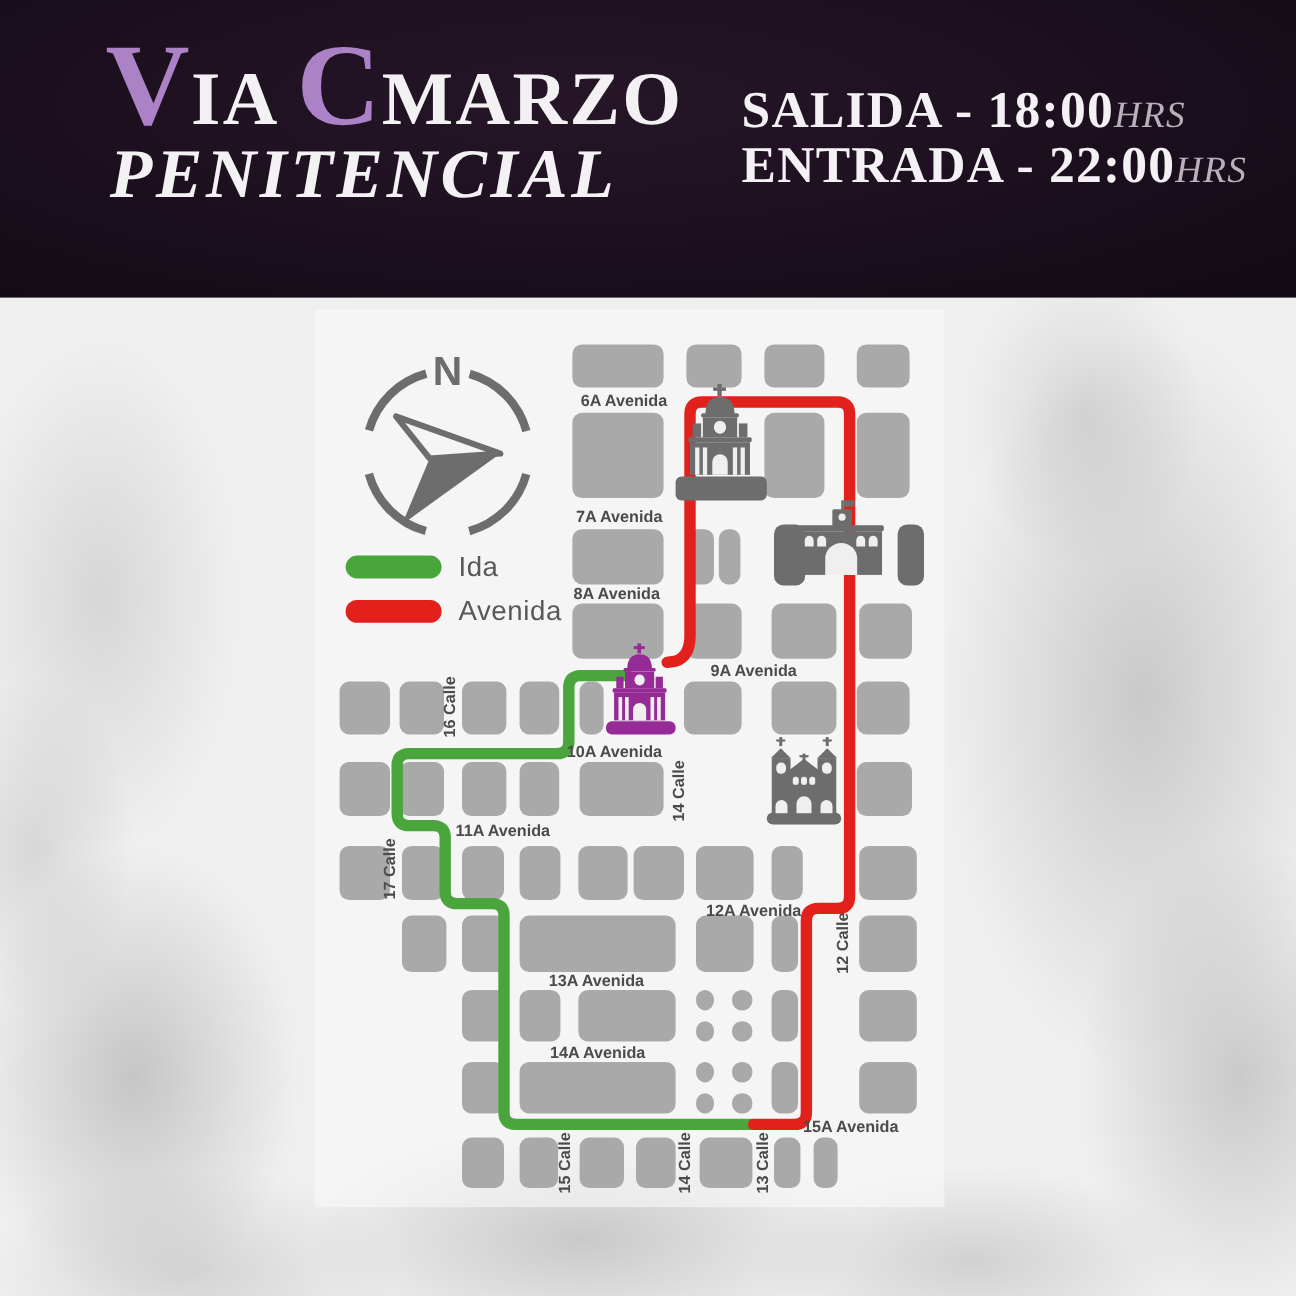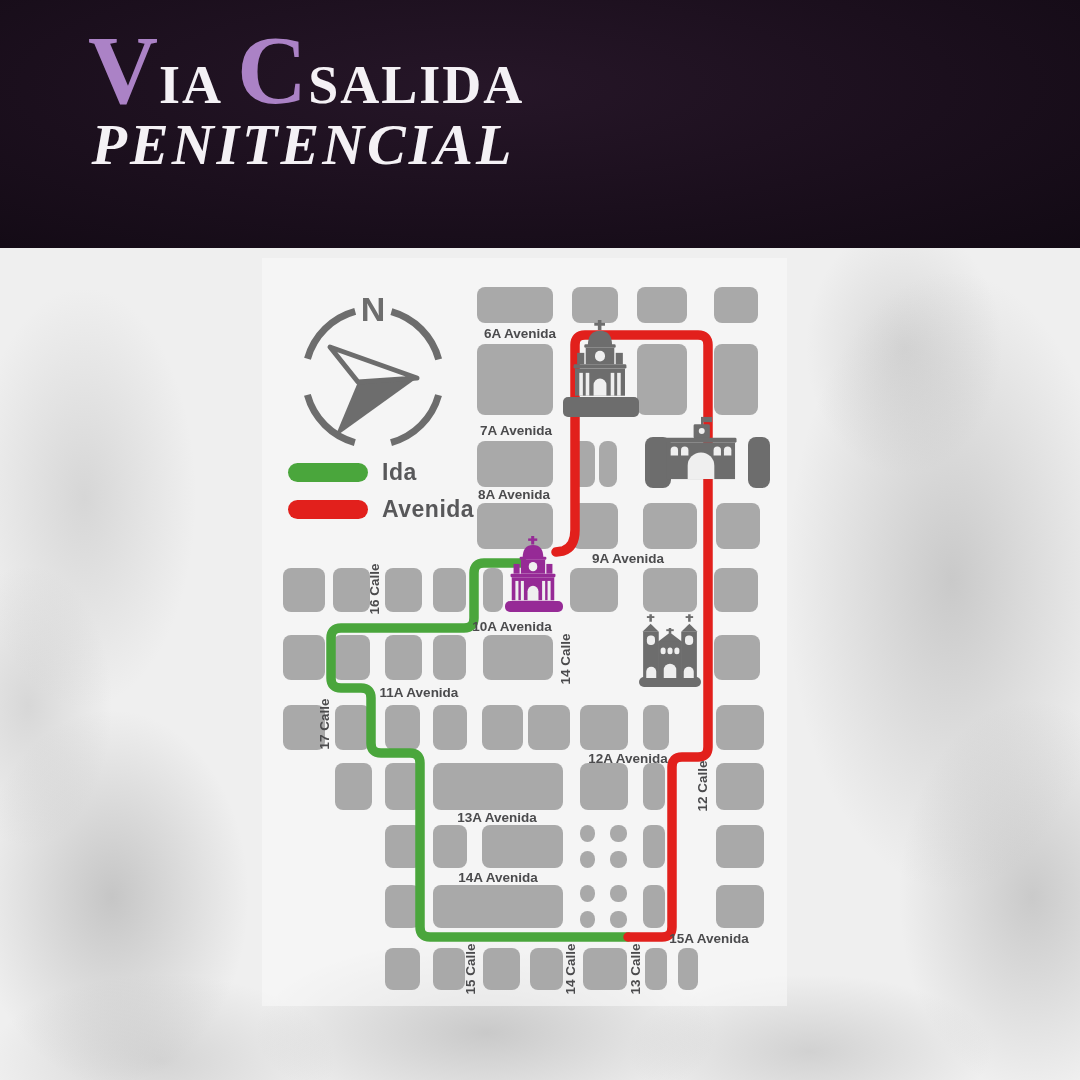--- a/index.html
+++ b/index.html
@@ -13,21 +13,21 @@
     position:absolute;left:0;top:0;width:1080px;height:248px;
     background:radial-gradient(ellipse at 45% 35%, #261628 0%, #1b0f1d 55%, #120a14 100%);
     color:#f4f1f5;
     font-family:"Liberation Serif","DejaVu Serif",serif;
     z-index:30;
   }
   .title-block{position:absolute;left:88px;top:22px;width:430px;text-align:center;}
   .title-line1{white-space:nowrap;line-height:1;}
   .title-line1 .big{font-size:97px;font-weight:700;letter-spacing:1px;}
   .title-line1 .purple{color:#ab82c6;}
-  .title-line1 .small{font-size:54px;font-weight:700;letter-spacing:2px;margin-right:14px;}
+  .title-line1 .small{font-size:63px;font-weight:700;letter-spacing:2px;margin-right:14px;}
   .title-line2{font-size:58px;font-style:italic;font-weight:700;letter-spacing:3px;margin-top:-8px;white-space:nowrap;}
   .date-line{font-size:17px;letter-spacing:8px;margin-top:18px;white-space:nowrap;}
   .times{position:absolute;left:618px;top:70px;white-space:nowrap;}
   .time-line{font-size:43px;font-weight:700;letter-spacing:1px;line-height:1.08;}
   .time-line .hrs{font-size:31px;font-style:italic;font-weight:400;color:#b9b0bb;}
   
   .map-area{position:absolute;left:0;top:248px;width:1080px;height:832px;background:#efefef;}
   .photo-left{position:absolute;left:0;top:248px;width:280px;height:832px;z-index:1;
     background:
       radial-gradient(ellipse 160px 300px at 30% 30%, rgba(150,150,150,.28), rgba(150,150,150,0) 70%),
@@ -44,29 +44,33 @@
       radial-gradient(ellipse 260px 110px at 75% 85%, rgba(140,140,140,.3), rgba(140,140,140,0) 70%),
       radial-gradient(ellipse 240px 120px at 15% 90%, rgba(150,150,150,.3), rgba(150,150,150,0) 72%);}
   .map-sheet{position:absolute;left:262px;top:258px;width:525px;height:748px;z-index:2;
     background:rgba(249,249,249,.6);}
   
   #map-svg{position:absolute;left:0;top:0;width:1080px;height:1080px;z-index:5;}
   
   .legend{position:absolute;left:288px;top:462px;z-index:10;}
   .legend-row{display:flex;align-items:center;margin-bottom:17px;height:20px;}
   .legend-bar{width:80px;height:19px;border-radius:10px;margin-right:14px;flex:0 0 auto;}
-  .legend-label{font-size:23px;font-weight:700;color:#58585a;letter-spacing:0.5px;}
+  .legend-label{font-size:23px;font-weight:400;color:#58585a;letter-spacing:0.5px;}
 </style>
 </head>
 <body>
 
 <div class="header">
   <div class="title-block">
-    <div class="title-line1"><span class="big purple">V</span><span class="small">IA</span><span class="big purple">C</span><span class="small">SALIDA</span></div>
+    <div class="title-line1"><span class="big purple">V</span><span class="small">IA</span><span class="big purple">C</span><span class="small">MARZO</span></div>
     <div class="title-line2">PENITENCIAL</div>
+  </div>
+  <div class="times">
+    <div class="time-line"><span>SALIDA - 18:00</span><span class="hrs">HRS</span></div>
+    <div class="time-line"><span>ENTRADA - 22:00</span><span class="hrs">HRS</span></div>
   </div>
 </div>
 
 <div class="map-area"></div>
 <div class="photo-left"></div>
 <div class="photo-right"></div>
 <div class="photo-bottom"></div>
 <div class="map-sheet"></div>
 
 <svg id="map-svg" viewBox="0 0 1080 1080" xmlns="http://www.w3.org/2000/svg">

